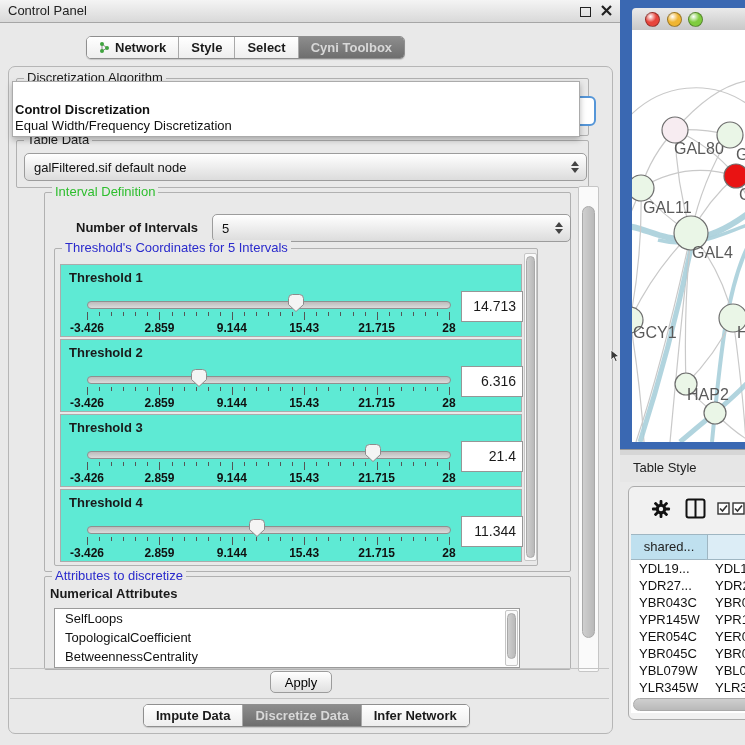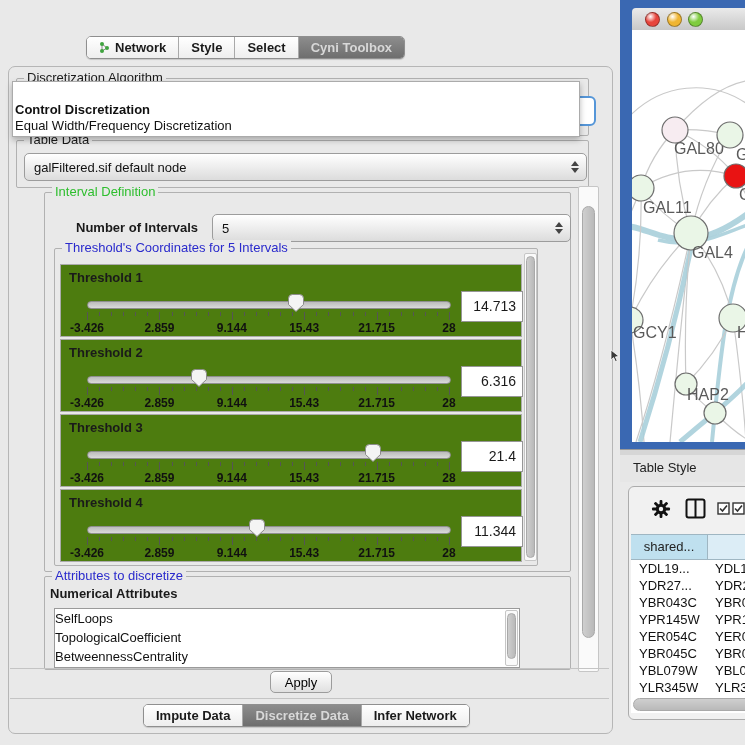--- a/index.html
+++ b/index.html
@@ -30,36 +30,36 @@
   .stepper{position:absolute;right:7px;top:50%;transform:translateY(-50%);display:flex;flex-direction:column;gap:2px;}
   .stepper .up{width:0;height:0;border-left:4px solid transparent;border-right:4px solid transparent;border-bottom:5px solid #444;}
   .stepper .dn{width:0;height:0;border-left:4px solid transparent;border-right:4px solid transparent;border-top:5px solid #444;}
   
   #overlay{left:12px;top:81px;width:566px;height:54px;background:#FFF;border:1px solid #ABABAB;
            box-shadow:0 3px 6px rgba(0,0,0,.28);z-index:20;}
   #overlay-hint{position:absolute;top:5px;left:0;right:0;text-align:center;color:#B4B4B4;font-size:13px;}
   .overlay-opt{position:absolute;left:2px;font-size:13px;color:#111;white-space:nowrap;}
   #combo-focus{left:556px;top:96px;width:36px;height:26px;border:2px solid #5596D8;border-radius:6px;background:#FFF;z-index:5;}
   
-  .thr-panel{position:absolute;left:60px;width:460px;height:71px;border:1px solid #ABABAB;background:#4d7c0f;}
+  .thr-panel{position:absolute;left:60px;width:460px;height:71px;border:1px solid #ABABAB;background:#5eead4;}
   .thr-label{position:absolute;left:8px;top:5px;font-weight:bold;font-size:13px;}
   .thr-track{position:absolute;left:26px;top:36px;width:362px;height:6px;border:1px solid #8F8F8F;border-radius:4px;
              background:linear-gradient(#BCBCBC,#DADADA);}
   .thr-thumb{position:absolute;top:28px;width:18px;height:20px;}
   .tick{position:absolute;width:1px;background:#555;}
   .tick-label{position:absolute;font-size:12px;font-weight:bold;color:#111;transform:translateX(-50%);white-space:nowrap;}
   .thr-value{position:absolute;left:400px;top:26px;width:54px;height:29px;background:#FFF;border:1px solid #969696;
              font-size:14px;text-align:right;line-height:29px;padding-right:6px;}
   
   .sb-v{position:absolute;background:#FAFAFA;border:1px solid #C6C6C6;border-radius:2px;}
   .sb-thumb{position:absolute;background:linear-gradient(90deg,#CFCFCF,#B9B9B9);border:1px solid #A9A9A9;border-radius:7px;}
   .sb-h-thumb{position:absolute;background:linear-gradient(#CFCFCF,#B9B9B9);border:1px solid #A9A9A9;border-radius:7px;}
   
   #attr-list{left:54px;top:608px;width:464px;height:58px;background:#FFF;border:1px solid #9A9A9A;overflow:hidden;}
-  .list-item{height:19px;line-height:19px;font-size:13px;color:#111;white-space:nowrap;}
+  .list-item{height:19px;line-height:19px;padding-left:10px;font-size:13px;color:#111;white-space:nowrap;}
   
   .pushbtn{position:absolute;border:1px solid #9C9C9C;border-radius:5px;background:linear-gradient(#FFFFFF,#E0E0E0);
            font-size:13px;text-align:center;}
   .hline{position:absolute;height:1px;background:#C4C4C4;}
   
   #net-window{left:620px;top:0;width:130px;height:449px;background:#3A68B2;}
   #net-titlebar{left:632px;top:8px;width:113px;height:22px;background:linear-gradient(#EAEAEA,#C8C8C8);
                 border-bottom:1px solid #9A9A9A;border-radius:4px 0 0 0;}
   .light{position:absolute;top:4px;width:13px;height:13px;border-radius:50%;}
   #net-canvas{left:632px;top:30px;width:113px;height:412px;background:#FFF;}
@@ -72,20 +72,29 @@
                   font-size:13px;text-align:center;line-height:24px;color:#222;}
   .tp-row{position:absolute;left:0;width:200px;height:17px;background:#FFF;}
   .tp-cell{position:absolute;top:0;height:17px;line-height:17px;font-size:13px;color:#111;white-space:nowrap;}
   svg{display:block;}
 </style>
 </head>
 <body>
 
 <div id="root">
 
+  <div class="abs" id="cp-titlebar">
+    <span class="abs" id="cp-title">Control Panel</span>
+    <span class="abs" id="float-icon"></span>
+    <span class="abs" id="close-icon">
+      <svg width="11" height="11">
+          <path d="M1,1 L10,10 M10,1 L1,10" stroke="#222" stroke-width="2.2"></path>
+        </svg>
+    </span>
+  </div>
 
   <div class="abs segstrip" id="top-tabs" style="left:86px;top:36px;">
       <div class="seg">
         <span>
           <svg width="11" height="13" viewBox="0 0 11 13">
             <path d="M3,3 L8,7 M3,10 L8,7 M3,3 L3,10" stroke="#8A8A8A" stroke-width="1"></path>
             <circle cx="3" cy="3" r="2" fill="#3FA33F"></circle>
             <circle cx="3" cy="10" r="2" fill="#3FA33F"></circle>
             <circle cx="8" cy="7" r="2" fill="#3FA33F"></circle>
           </svg>

